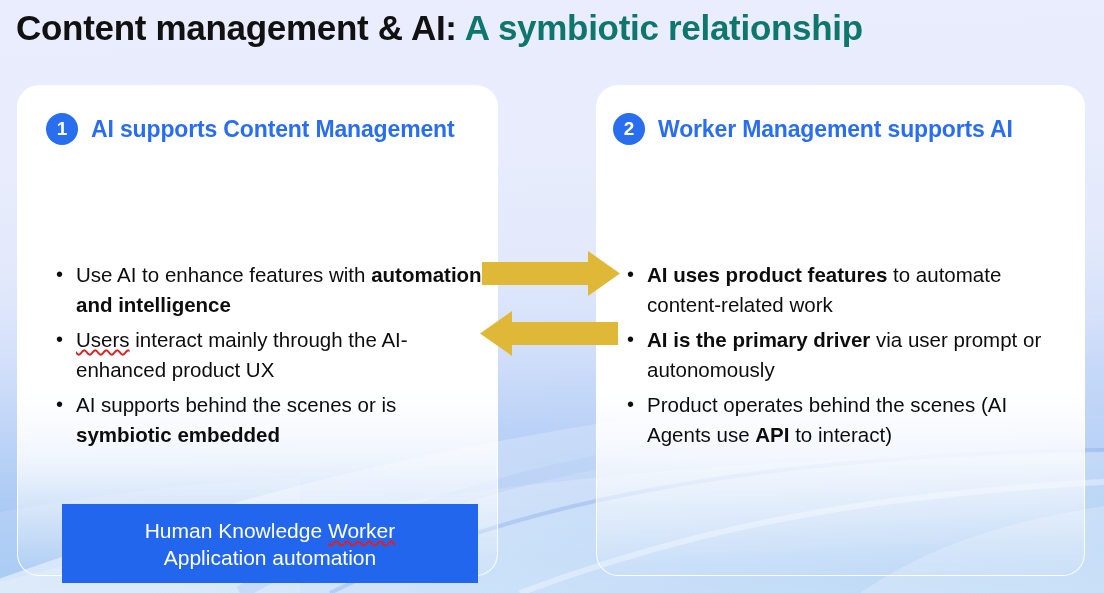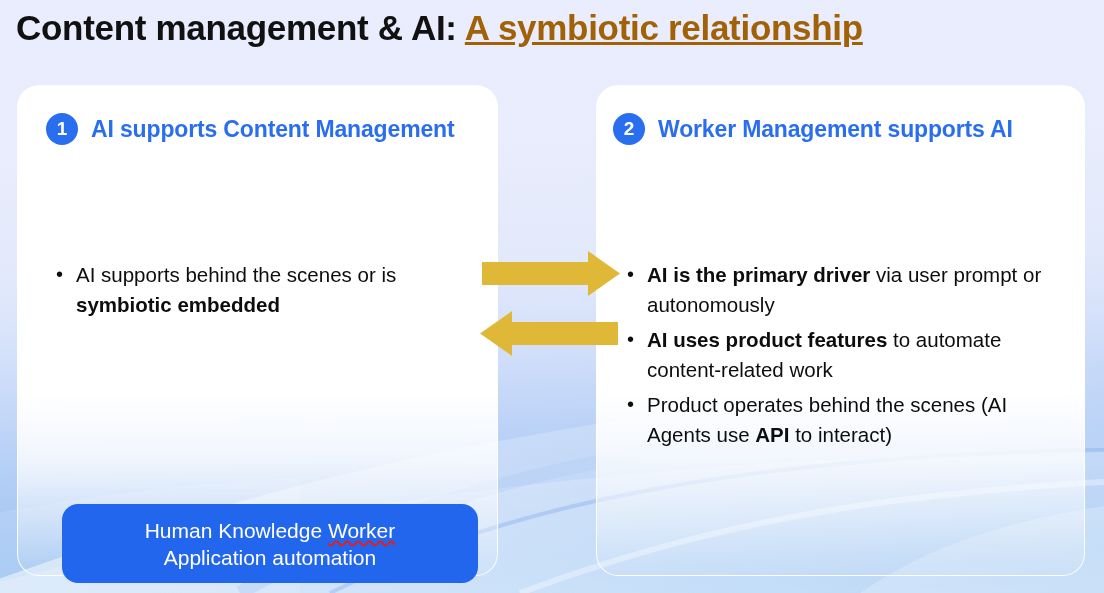--- a/index.html
+++ b/index.html
@@ -46,21 +46,21 @@
   #title {
     position: absolute;
     left: 16px;
     top: 8px;
     font-size: 35px;
     font-weight: bold;
     letter-spacing: -0.3px;
     white-space: nowrap;
     color: #111111;
   }
-  #title .accent { color: #a16207; text-decoration: underline; }
+  #title .accent { color: #0f766e; }
 
   
   .card {
     position: absolute;
     top: 85px;
     height: 491px;
     border-radius: 22px;
     border: 1.6px solid rgba(255,255,255,0.92);
     background: linear-gradient(180deg,
         rgba(255,255,255,1) 0%,
@@ -134,21 +134,21 @@
   .bullets b { font-weight: bold; }
   .sp {
     text-decoration: underline wavy #e02020;
     text-decoration-skip-ink: none;
     text-underline-offset: 2px;
   }
 
   
   .pill {
     position: absolute;
-    border-radius: 16px;
+    border-radius: 0;
     background: #2266ee;
     color: #ffffff;
     font-size: 21px;
     line-height: 27px;
     text-align: center;
     display: flex;
     flex-direction: column;
     align-items: center;
     justify-content: center;
     box-sizing: border-box;
@@ -206,39 +206,41 @@
   </div>
 
   <div class="card" id="card-left">
 
     <div class="card-header">
       <div class="badge">1</div>
       <div class="card-title">AI supports Content Management</div>
     </div>
 
     <ul class="bullets">
+      <li><span>Use AI to enhance features with </span><b>automation and intelligence</b></li>
+      <li><span class="sp">Users</span><span> interact mainly through the AI-enhanced product UX</span></li>
       <li><span>AI supports behind the scenes or is </span><b>symbiotic embedded</b></li>
     </ul>
 
     <div class="pill" id="pill-left">
       <span>Human Knowledge <span class="sp">Worker</span></span>
       <span>Application automation</span>
     </div>
   </div>
 
   <div class="card" id="card-right">
 
     <div class="card-header">
       <div class="badge">2</div>
       <div class="card-title">Worker Management supports AI</div>
     </div>
 
     <ul class="bullets">
+      <li><b>AI uses product features</b><span> to automate content-related work</span></li>
       <li><b>AI is the primary driver</b><span> via user prompt or autonomously</span></li>
-      <li><b>AI uses product features</b><span> to automate content-related work</span></li>
       <li><span>Product operates behind the scenes (AI Agents use </span><b>API</b><span> to interact)</span></li>
     </ul>
 
   </div>
 
   <svg id="arrows" viewBox="0 0 160 118">
     <path d="M 12 14 L 118 14 L 118 3 L 150 25.5 L 118 48 L 118 37 L 12 37 Z" fill="#e0b838"></path>
     <path d="M 148 74 L 42 74 L 42 63 L 10 85.5 L 42 108 L 42 97 L 148 97 Z" fill="#e0b838"></path>
   </svg>
 

